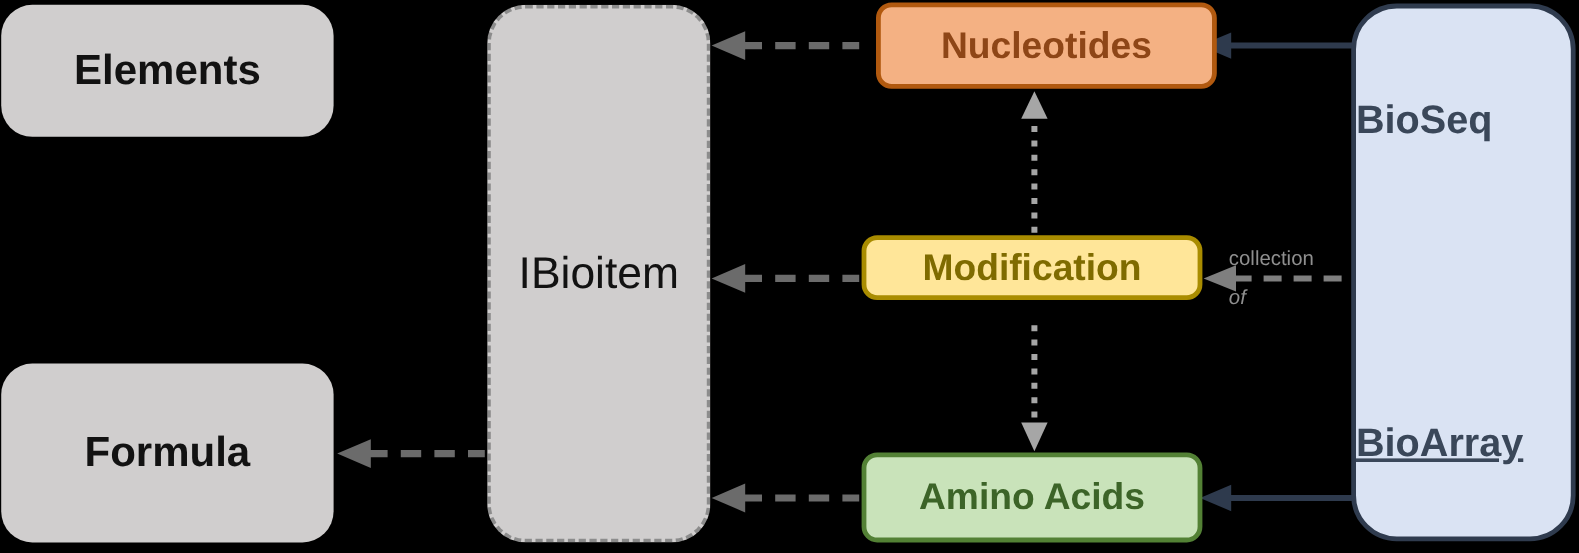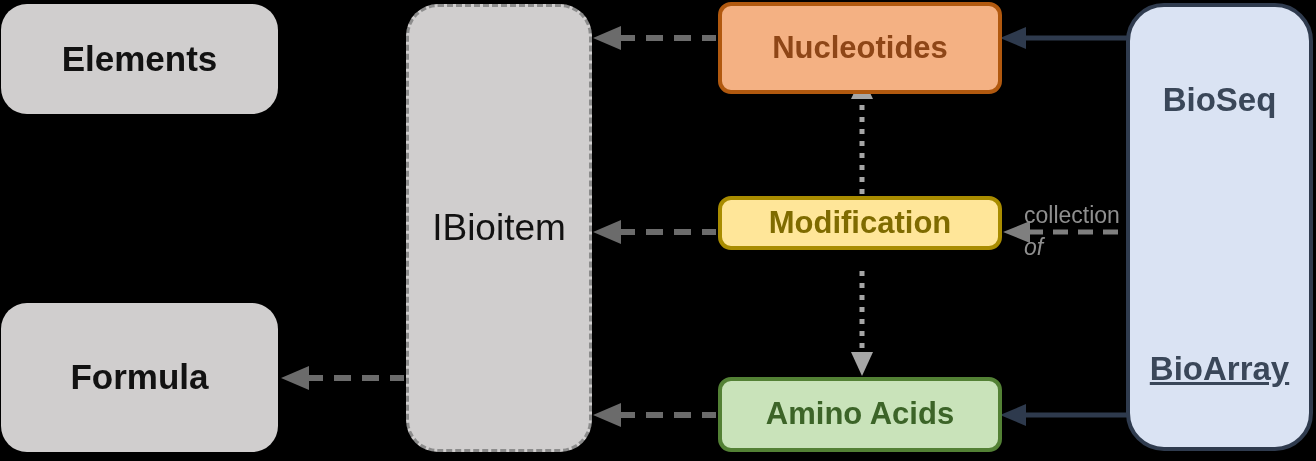--- a/index.html
+++ b/index.html
@@ -39,24 +39,25 @@
     font-size: 37px;
   }
   .pill {
     left: 718px; width: 284px;
     border-radius: 13px;
     font-weight: 700;
     font-size: 31px;
     border: 4px solid;
   }
   .nucleotides {
-    top: 2px; height: 92px;
+    top: 2px; height: 72px;
     background: var(--nucleotides-fill);
     border-color: var(--nucleotides-border);
     color: var(--nucleotides-text);
+    margin-left: 12px;
   }
   .modification {
     top: 196px; height: 54px;
     background: var(--modification-fill);
     border-color: var(--modification-border);
     color: var(--modification-text);
   }
   .amino {
     top: 377px; height: 75px;
     background: var(--amino-fill);
@@ -67,21 +68,21 @@
     position: absolute;
     box-sizing: border-box;
     left: 1126px; top: 3px; width: 187px; height: 448px;
     background: var(--bio-fill);
     border: 4px solid var(--bio-border);
     border-radius: 38px;
   }
   .bio-item {
     position: absolute;
     left: 0; width: 100%;
-    text-align: center;
+    text-align: left;
     font-weight: 700;
     font-size: 33px;
     color: var(--bio-text);
   }
   .bio-item.seq   { top: 74px; }
   .bio-item.list  { top: 205px; }
   .bio-item.array { top: 343px; text-decoration: underline; }
 
   svg.edges {
     position: absolute;
@@ -94,21 +95,21 @@
   .edge-collection  { stroke: var(--collection-arrow); stroke-width: 5; stroke-dasharray: 15 10; fill: none; }
   .head-collection  { fill: var(--collection-arrow); stroke: none; }
   .edge-solid       { stroke: var(--solid-arrow); stroke-width: 5; fill: none; }
   .head-solid       { fill: var(--solid-arrow); stroke: none; }
   .edge-dotted      { stroke: var(--dotted-arrow); stroke-width: 5; stroke-dasharray: 5 7; fill: none; }
   .head-dotted      { fill: var(--dotted-arrow); stroke: none; }
 
   .collection-label {
     position: absolute;
     left: 1024px; top: 206px;
-    font-size: 23px;
+    font-size: 17px;
     line-height: 19px;
     color: var(--label-text);
   }
   .collection-label .l1 { display: block; margin-bottom: 13px; }
   .collection-label .l2 { display: block; font-style: italic; }
 </style>
 </head>
 <body>
 
 <div class="canvas">

